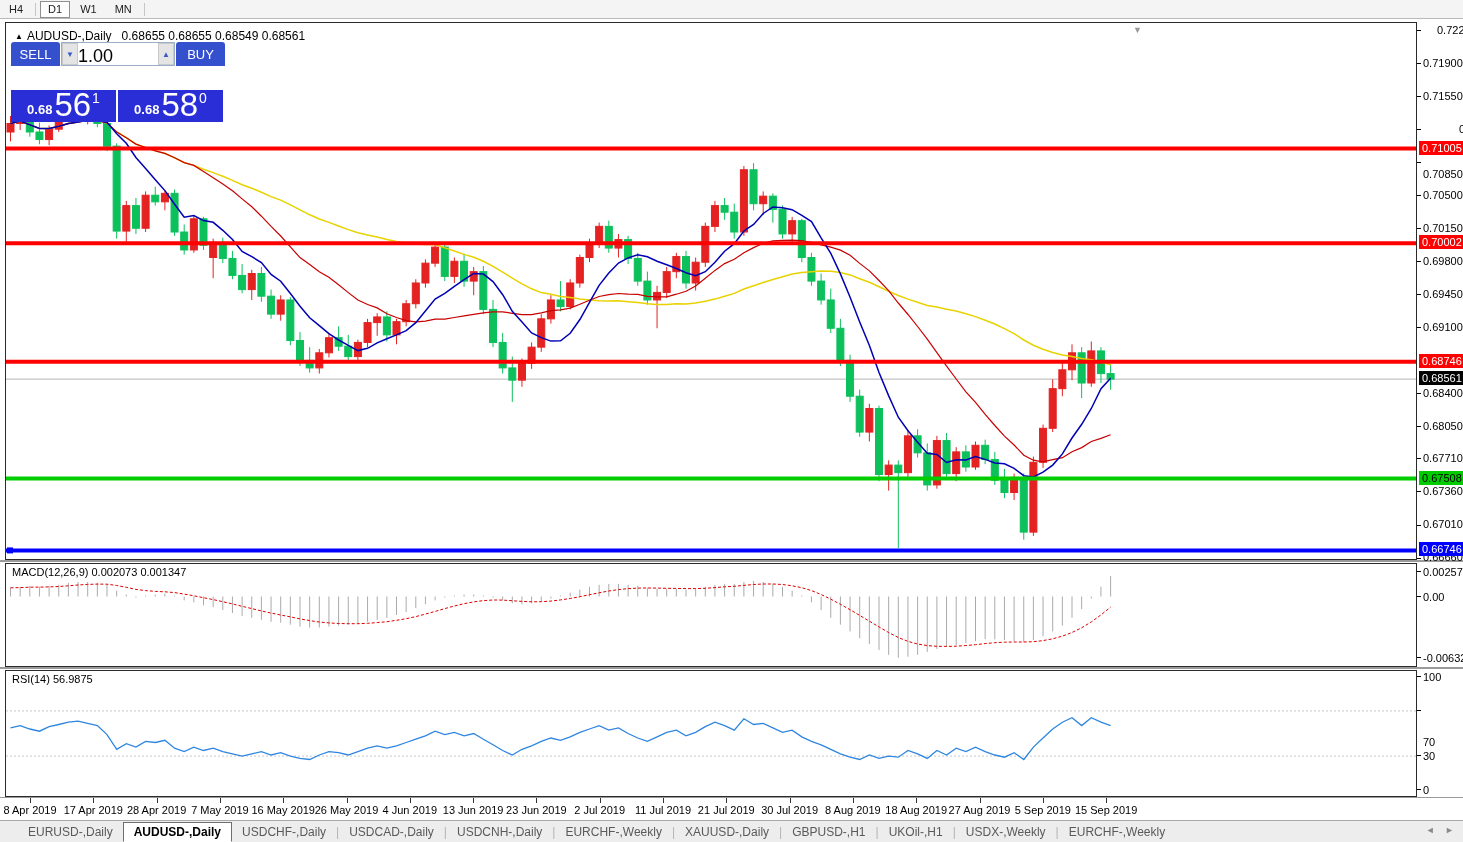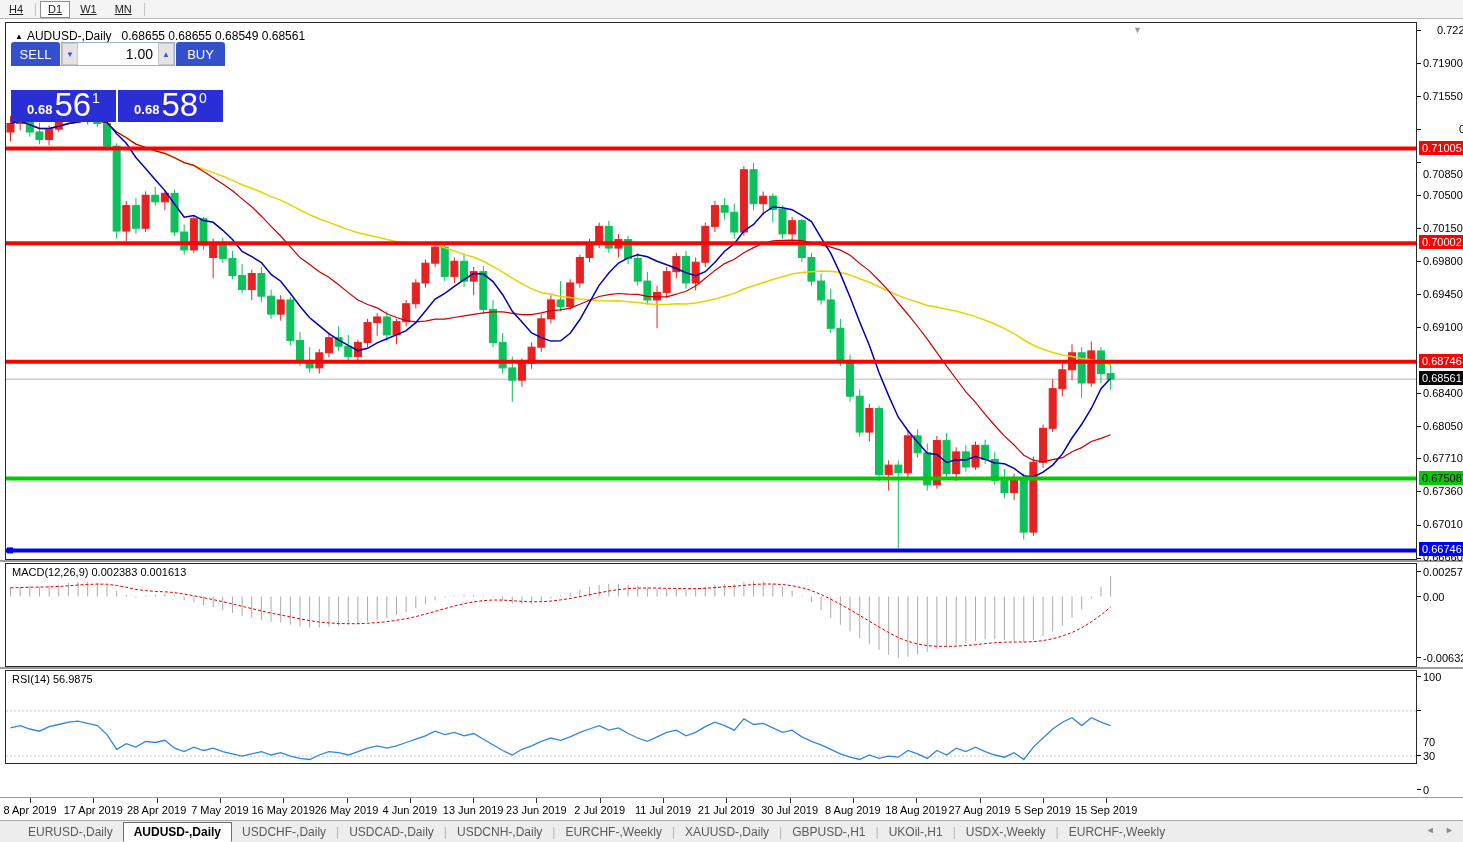--- a/index.html
+++ b/index.html
@@ -1,29 +1,29 @@
 <!DOCTYPE html>
 <html><head>
 <meta charset="utf-8">
 <style>
   html,body{margin:0;padding:0;width:1463px;height:842px;overflow:hidden;
     font-family:"Liberation Sans",sans-serif;background:#f0f0f0;}
   
   #toolbar{position:absolute;left:0;top:0;width:1463px;height:18px;background:#f4f4f4;
     border-bottom:1px solid #b9b9b9;display:flex;align-items:center;}
   .tf-btn{font-size:11px;color:#222;padding:0 7px;height:15px;line-height:15px;margin:0 1px;
-    border:1px solid transparent;cursor:default;text-decoration:underline;}
+    border:1px solid transparent;cursor:default;}
   .tf-btn.active{background:#fdfdfd;border:1px solid #8f8f8f;}
   .tf-sep{width:1px;height:13px;background:#c6c6c6;margin:0 3px;}
   
   #chart-region{position:absolute;left:0;top:19px;width:1463px;height:801px;background:#ffffff;}
   .pane{position:absolute;left:5px;width:1412px;background:#fff;border:1px solid #2a2a2a;box-sizing:border-box;}
   #pane-main{top:3px;height:538px;}
   #pane-macd{top:544px;height:104px;}
-  #pane-rsi{top:651px;height:94px;}
+  #pane-rsi{top:651px;height:127px;}
   .pane svg{position:absolute;left:0;top:0;}
   .splitter{position:absolute;left:0;width:1463px;height:2px;background:#9a9a9a;}
   #split1{top:541px;} #split2{top:648px;} #split3{top:778px;height:1px;}
   .pane-label{position:absolute;left:6px;top:2px;font-size:11px;color:#000;white-space:nowrap;}
   
   #chart-title{position:absolute;left:9px;top:6px;font-size:12px;color:#000;z-index:5;white-space:nowrap;}
   #chart-title .tri{font-size:8px;vertical-align:1px;margin-right:4px;}
   #chart-title .sym{margin-right:10px;}
   
   #shift-marker{position:absolute;left:1127px;top:2px;font-size:9px;color:#9a9a9a;z-index:4;}
@@ -36,21 +36,21 @@
   .dtick{position:absolute;top:0;width:1px;height:5px;background:#333;}
   .dlabel{position:absolute;top:6px;font-size:11px;color:#000;transform:translateX(-50%);white-space:nowrap;}
   
   #trade-panel{position:absolute;left:11px;top:23px;width:214px;z-index:6;font-family:"Liberation Sans",sans-serif;}
   #tp-row1{display:flex;height:24px;}
   .tp-btn{width:49px;background:#3550cd;color:#fff;font-size:13px;display:flex;align-items:center;
     justify-content:center;border-radius:3px 3px 0 0;cursor:pointer;}
   #tp-spinner{flex:1;display:flex;background:#fff;border:1px solid #9bb0c8;box-sizing:border-box;margin:0 1px;}
   .sp-btn{width:16px;background:#e4e4e4;color:#3a58c8;font-size:8px;display:flex;align-items:center;
     justify-content:center;cursor:pointer;border:1px solid #c8c8c8;box-sizing:border-box;}
-  #tp-volume{flex:1;font-size:14px;color:#000;text-align:right;padding:3px 5px 0 0;}
+  #tp-volume{flex:1;font-size:18px;color:#000;text-align:left;padding:3px 5px 0 0;}
   #tp-row2{display:flex;height:56px;margin-top:12px;align-items:center;}
   .tp-price{width:105px;background:#2a2ed6;color:#fff;display:flex;align-items:flex-end;justify-content:center;
     padding-bottom:2px;box-sizing:border-box;cursor:pointer;}
   .tp-price.left{margin-right:2px;}
   .tp-price .pfx{font-size:13px;font-weight:bold;margin:0 2px 3px 0;}
   .tp-price .big{font-size:33px;line-height:30px;}
   .tp-price .sup{font-size:14px;margin:0 0 14px 1px;}
   
   #tabbar{position:absolute;left:0;top:820px;width:1463px;height:22px;background:#ededed;
     border-top:1px solid #a8a8a8;display:flex;align-items:center;}
@@ -437,21 +437,21 @@
           <line x1="1046.7" x2="1046.7" y1="32.5" y2="67.46503496503496" stroke="#AAAAAA" stroke-width="1"></line>
           <line x1="1056.3500000000001" x2="1056.3500000000001" y1="32.5" y2="61.63752913752914" stroke="#AAAAAA" stroke-width="1"></line>
           <line x1="1066" x2="1066" y1="32.5" y2="53.86752136752137" stroke="#AAAAAA" stroke-width="1"></line>
           <line x1="1075.65" x2="1075.65" y1="32.5" y2="45.12626262626263" stroke="#AAAAAA" stroke-width="1"></line>
           <line x1="1085.3" x2="1085.3" y1="32.5" y2="34.44250194250194" stroke="#AAAAAA" stroke-width="1"></line>
           <line x1="1094.95" x2="1094.95" y1="32.5" y2="22.787490287490286" stroke="#AAAAAA" stroke-width="1"></line>
           <line x1="1104.6000000000001" x2="1104.6000000000001" y1="32.5" y2="12.103729603729604" stroke="#AAAAAA" stroke-width="1"></line>
         </g>
         <polyline points="4.5,23.8 14.2,23.6 23.8,23.2 33.5,23.1 43.1,22.9 52.8,22.5 62.4,21.8 72.0,21.0 81.7,20.4 91.4,20.1 101.0,20.2 110.7,21.5 120.3,23.3 129.9,25.4 139.6,26.6 149.3,27.4 158.9,27.8 168.6,28.6 178.2,30.1 187.8,31.8 197.5,33.7 207.2,35.6 216.8,37.7 226.5,39.9 236.1,42.3 245.8,44.6 255.4,46.9 265.1,49.1 274.7,51.0 284.4,52.9 294.0,54.9 303.7,56.6 313.3,58.0 322.9,58.9 332.6,59.5 342.3,59.7 351.9,59.7 361.6,59.3 371.2,58.6 380.9,57.7 390.5,56.3 400.2,54.7 409.8,52.6 419.4,50.1 429.1,47.4 438.8,44.6 448.4,42.0 458.1,39.7 467.7,37.9 477.4,36.6 487.0,36.0 496.7,36.1 506.3,36.7 516.0,37.4 525.6,37.8 535.3,37.7 544.9,37.1 554.6,35.9 564.2,34.5 573.9,32.7 583.5,30.7 593.1,28.8 602.8,27.0 612.5,25.6 622.1,24.6 631.8,24.1 641.4,24.0 651.1,24.1 660.7,24.3 670.4,24.4 680.0,24.6 689.6,24.6 699.3,24.3 709.0,23.6 718.6,22.8 728.3,22.3 737.9,21.4 747.6,20.5 757.2,20.0 766.9,20.0 776.5,20.5 786.1,21.8 795.8,23.7 805.5,26.6 815.1,30.5 824.8,35.2 834.4,40.3 844.1,45.7 853.7,51.4 863.4,57.2 873.0,62.9 882.6,68.5 892.3,73.5 902.0,77.4 911.6,80.0 921.3,81.6 930.9,82.3 940.6,82.4 950.2,82.2 959.9,81.5 969.5,80.7 979.2,79.6 988.8,78.7 998.5,78.2 1008.1,78.0 1017.8,78.0 1027.4,77.7 1037.0,76.6 1046.7,74.8 1056.4,72.1 1066.0,68.5 1075.7,63.8 1085.3,57.9 1095.0,50.9 1104.6,43.1" fill="none" stroke="#E00000" stroke-width="1" stroke-dasharray="3 2"></polyline>
       </svg>
-    <div class="pane-label">MACD(12,26,9) 0.002383 0.001613</div>
+    <div class="pane-label">MACD(12,26,9) 0.002073 0.001347</div>
   </div>
   <div class="splitter" id="split2"></div>
   <div class="pane" id="pane-rsi">
     <svg id="svg-rsi" width="1410" height="125">
         <line x1="0" x2="1410" y1="39.900000000000006" y2="39.900000000000006" stroke="#C8C8C8" stroke-width="1" stroke-dasharray="2 2"></line>
         <line x1="0" x2="1410" y1="85.1" y2="85.1" stroke="#C8C8C8" stroke-width="1" stroke-dasharray="2 2"></line>
         <polyline points="4.5,56.9 14.2,54.6 23.8,58.0 33.5,60.2 43.1,55.7 52.8,53.5 62.4,51.2 72.0,50.1 81.7,52.3 91.4,54.6 101.0,63.6 110.7,78.3 120.3,72.7 129.9,76.1 139.6,70.4 149.3,71.5 158.9,69.3 168.6,77.2 178.2,80.6 187.8,76.1 197.5,79.5 207.2,77.2 216.8,80.6 226.5,82.8 236.1,85.1 245.8,82.8 255.4,80.6 265.1,84.0 274.7,81.7 284.4,85.1 294.0,87.4 303.7,88.5 313.3,84.0 322.9,80.6 332.6,81.7 342.3,84.0 351.9,80.6 361.6,77.2 371.2,74.9 380.9,77.2 390.5,74.9 400.2,71.5 409.8,68.2 419.4,64.8 429.1,60.2 438.8,63.6 448.4,61.4 458.1,64.8 467.7,62.5 477.4,68.2 487.0,73.8 496.7,79.5 506.3,84.0 516.0,78.3 525.6,74.9 535.3,70.4 544.9,67.0 554.6,69.3 564.2,65.9 573.9,61.4 583.5,58.0 593.1,54.6 602.8,59.1 612.5,56.9 622.1,62.5 631.8,67.0 641.4,70.4 651.1,65.9 660.7,61.4 670.4,59.1 680.0,64.8 689.6,61.4 699.3,55.7 709.0,51.2 718.6,54.6 728.3,59.1 737.9,47.8 747.6,53.5 757.2,52.3 766.9,56.9 776.5,61.4 786.1,59.1 795.8,65.9 805.5,70.4 815.1,73.8 824.8,78.3 834.4,82.8 844.1,86.2 853.7,88.5 863.4,84.0 873.0,87.4 882.6,85.1 892.3,86.2 902.0,79.5 911.6,82.8 921.3,87.4 930.9,79.5 940.6,84.0 950.2,77.2 959.9,80.6 969.5,76.1 979.2,80.6 988.8,84.0 998.5,86.2 1008.1,81.7 1017.8,88.5 1027.4,76.1 1037.0,67.0 1046.7,58.0 1056.4,51.2 1066.0,46.7 1075.7,54.6 1085.3,46.7 1095.0,51.2 1104.6,54.6" fill="none" stroke="#2E86E0" stroke-width="1.3"></polyline>
       </svg>
     <div class="pane-label">RSI(14) 56.9875</div>
   </div>

